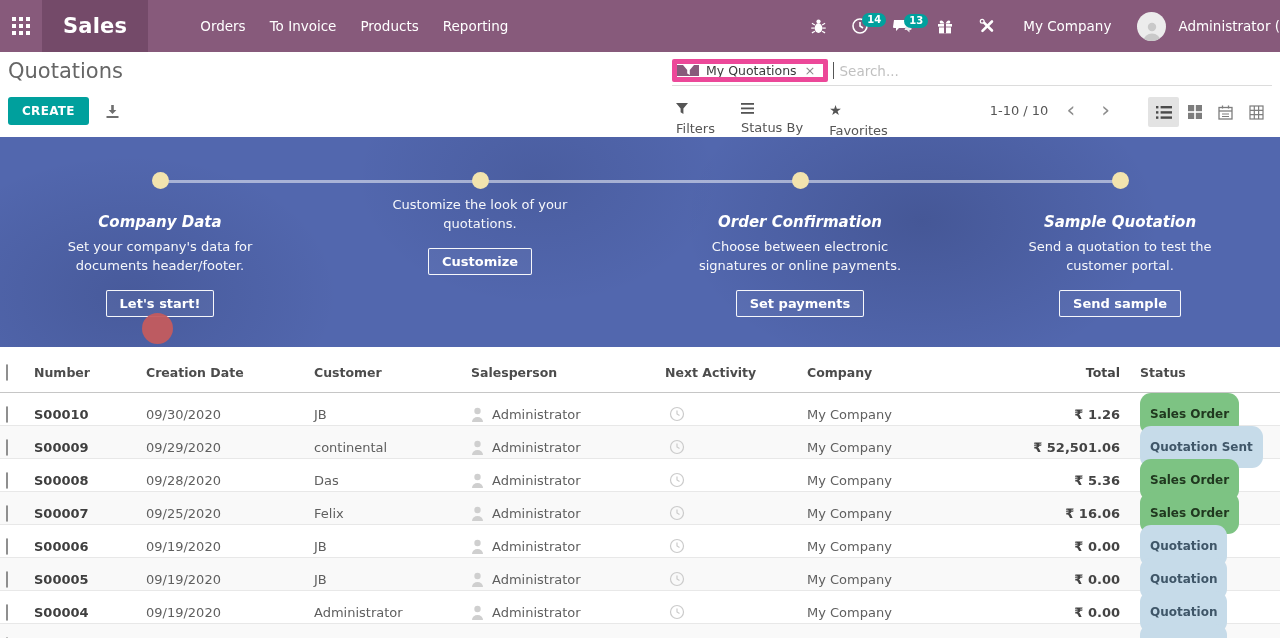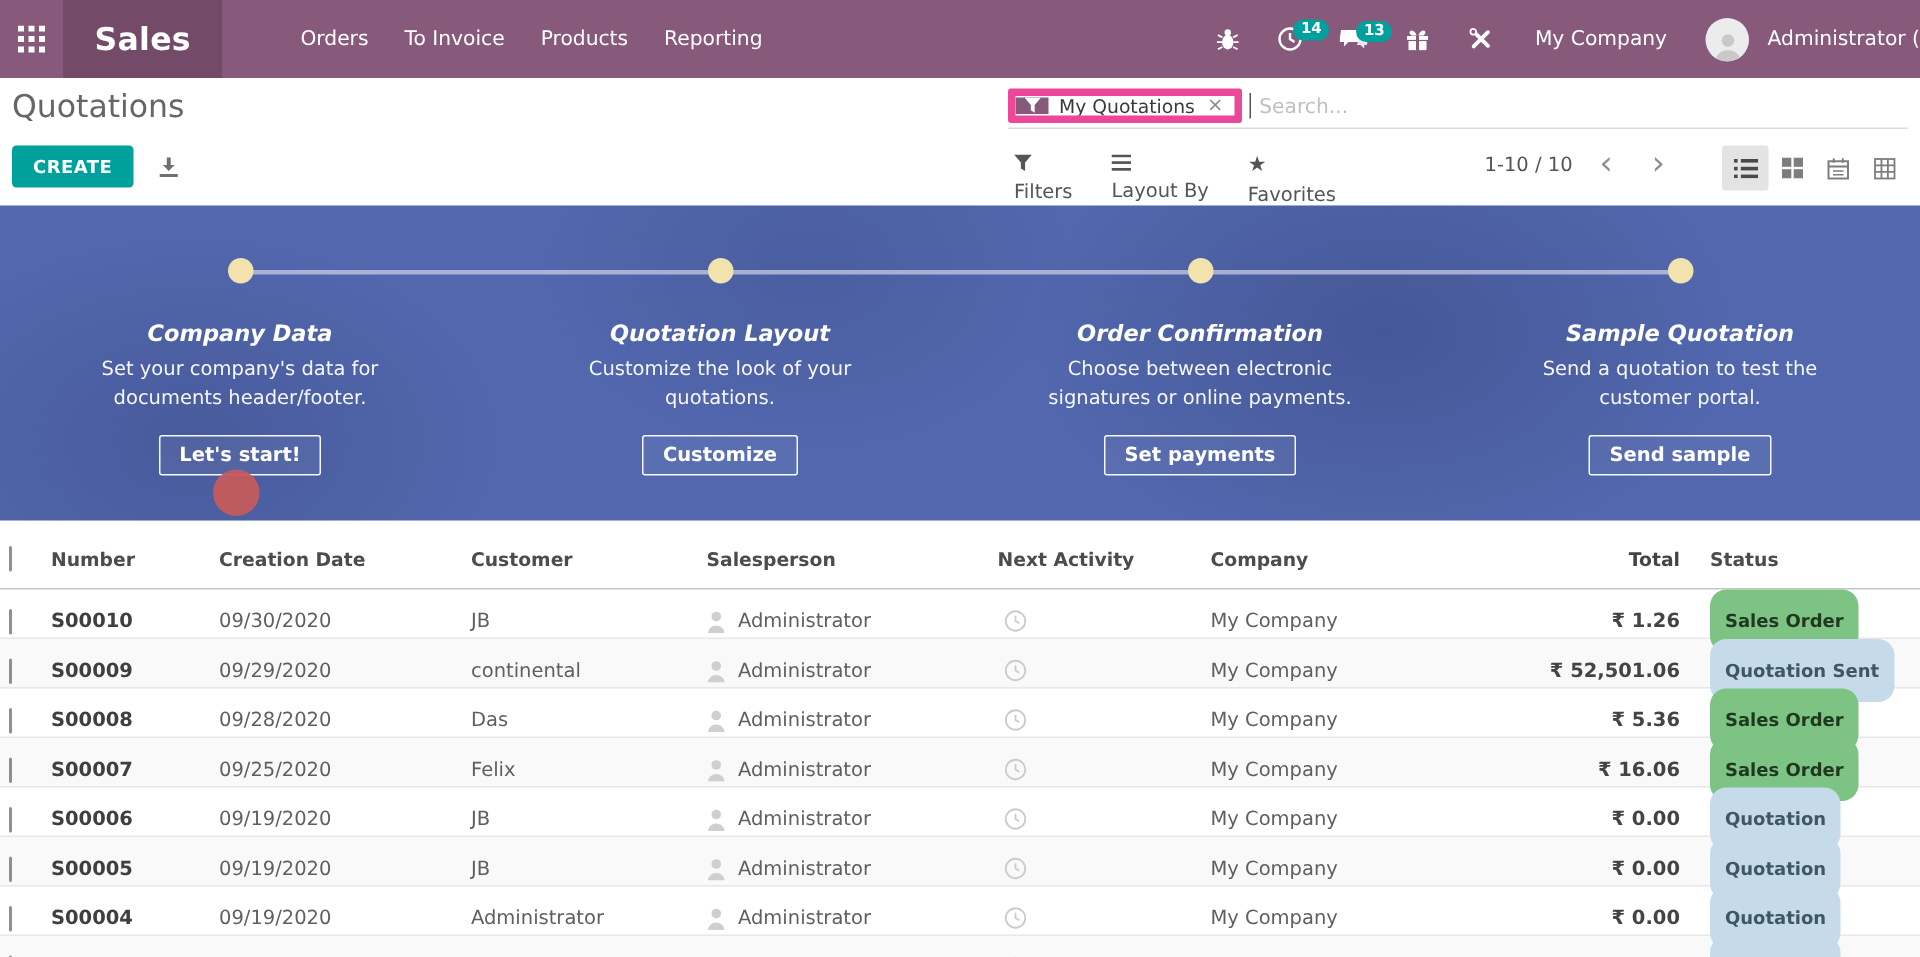--- a/index.html
+++ b/index.html
@@ -208,21 +208,21 @@
         <path d="M0 0 h12 L7.4 5.4 V11 L4.6 9.3 V5.4 Z"></path>
         </svg>
       <span>Filters</span>
     </span>
     <span class="fg-item">
       <svg width="13" height="11" viewBox="0 0 13 11" fill="#555">
         <rect y="0" width="13" height="1.8"></rect>
           <rect y="4.5" width="13" height="1.8"></rect>
           <rect y="9" width="13" height="1.8"></rect>
         </svg>
-      <span>Layout By</span>
+      <span>Status By</span>
     </span>
     <span class="fg-item">
       <span class="star">★</span>
       <span>Favorites</span>
     </span>
   </div>
   <div class="pager">
     <span class="pager-count">1-10 / 10</span>
     <span class="pager-arrow">‹</span>
     <span class="pager-arrow">›</span>
@@ -267,21 +267,20 @@
   <div class="timeline"></div>
   <div class="steps">
     <div class="step">
       <div class="dot"></div>
       <div class="step-title">Company Data</div>
       <div class="step-desc">Set your company's data for documents header/footer.</div>
       <button class="step-btn">Let's start!</button>
     </div>
     <div class="step">
       <div class="dot"></div>
-      <div class="step-title">Quotation Layout</div>
       <div class="step-desc">Customize the look of your quotations.</div>
       <button class="step-btn">Customize</button>
     </div>
     <div class="step">
       <div class="dot"></div>
       <div class="step-title">Order Confirmation</div>
       <div class="step-desc">Choose between electronic signatures or online payments.</div>
       <button class="step-btn">Set payments</button>
     </div>
     <div class="step">

